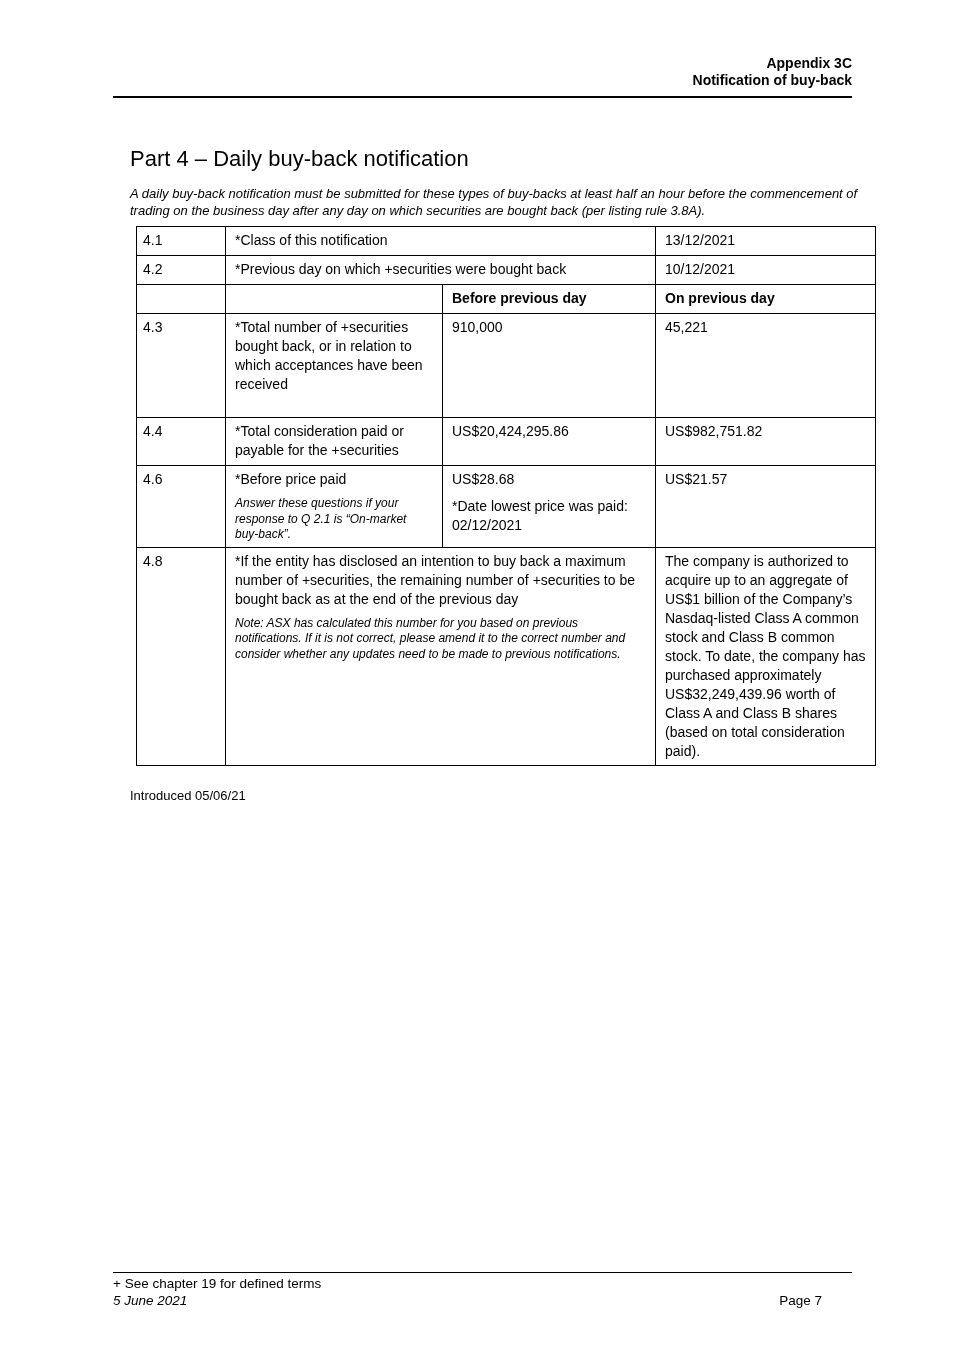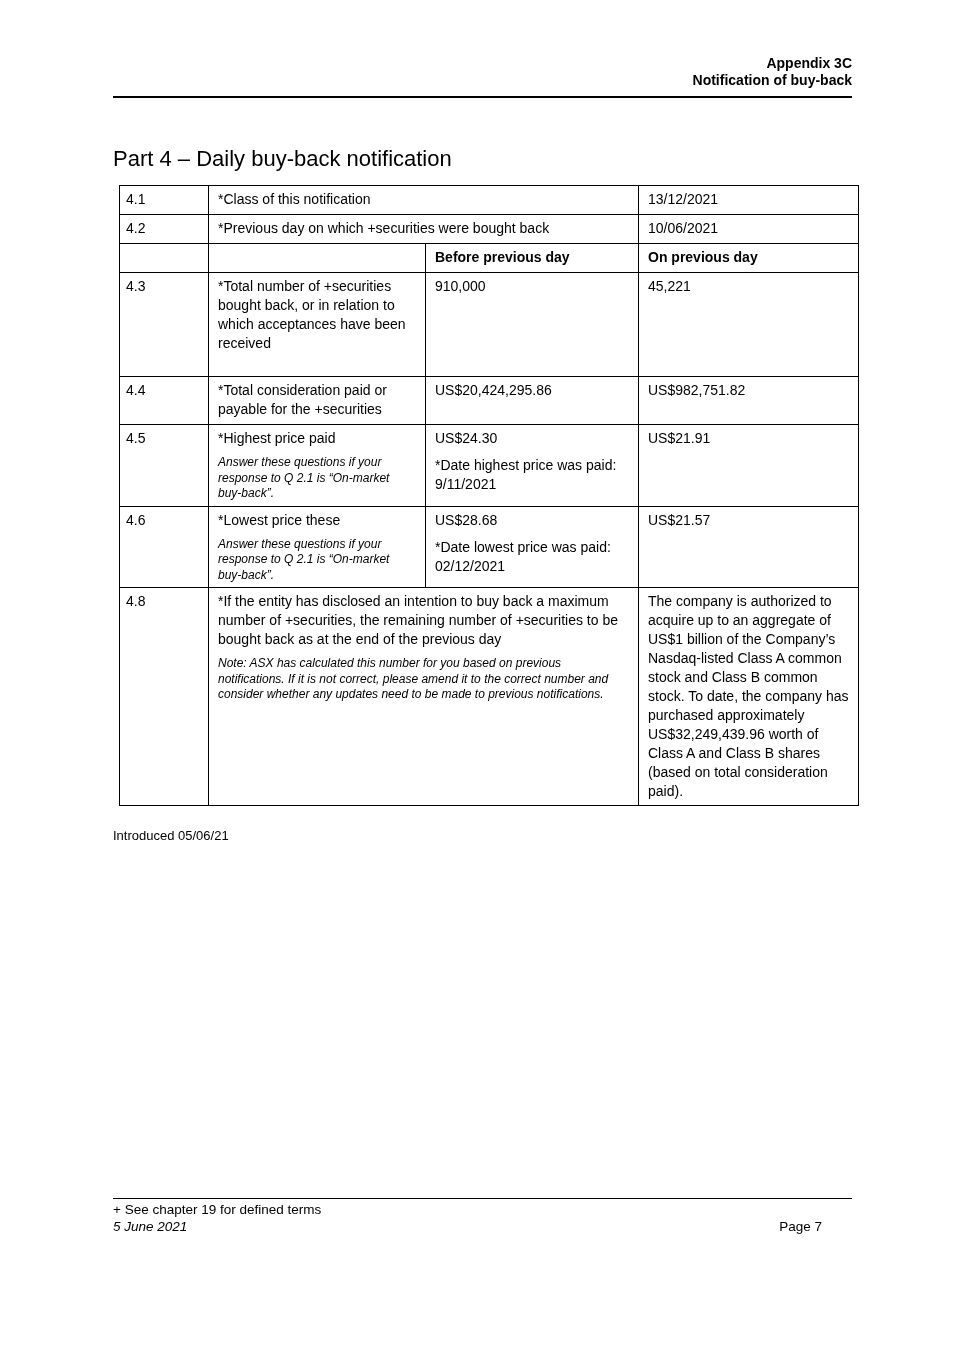--- a/index.html
+++ b/index.html
@@ -23,21 +23,21 @@
     font-weight: bold;
     font-size: 14px;
     line-height: 17px;
     border-bottom: 2px solid #000000;
     padding-bottom: 7px;
   }
 
   
   .doc-main {
     position: absolute;
-    left: 113px;
+    left: 130px;
     top: 146px;
     width: 745px;
   }
   .part-title {
     font-size: 22px;
     font-weight: 400;
     margin: 0 0 13px 0;
     line-height: 26px;
   }
   .intro p {
@@ -85,21 +85,21 @@
   .introduced {
     font-size: 13px;
     line-height: 16px;
     margin-top: 22px;
   }
 
   
   .doc-footer {
     position: absolute;
     left: 113px;
-    top: 1198px;
+    top: 1272px;
     width: 739px;
     border-top: 1.5px solid #000000;
     padding-top: 3px;
     font-size: 13.5px;
     line-height: 16.5px;
   }
   .footer-row2 { display: flex; justify-content: space-between; }
   .footer-date { font-style: italic; }
   .footer-page { margin-right: 30px; }
 </style>
@@ -111,74 +111,63 @@
   <div class="doc-header">
     <div>Appendix 3C</div>
     <div>Notification of buy-back</div>
   </div>
 
   <div class="doc-main">
 
     <h1 class="part-title">Part 4 – Daily buy-back notification</h1>
 
     <div class="intro">
+      <p>A daily buy-back notification must be submitted for these types of buy-backs at least half an hour before the commencement of trading on the business day after any day on which securities are bought back (per listing rule 3.8A).</p>
     </div>
 
     <table class="buyback-table">
       <colgroup>
         <col class="col-num">
           <col class="col-q">
           <col class="col-bef">
           <col class="col-on">
       </colgroup>
       <tbody>
         <tr class="h29">
           <td class="num">4.1</td>
           <td colspan="2">*Class of this notification</td>
           <td>13/12/2021</td>
         </tr>
         <tr class="h29">
           <td class="num">4.2</td>
           <td colspan="2">*Previous day on which +securities were bought back</td>
-          <td>10/06/2021</td>
+          <td>10/12/2021</td>
         </tr>
         <tr class="h29">
           <td class="num"></td>
           <td></td>
           <th class="colhead">Before previous day</th>
           <th class="colhead">On previous day</th>
         </tr>
         <tr class="h104">
           <td class="num">4.3</td>
           <td>*Total number of +securities bought back, or in relation to which acceptances have been received</td>
           <td>910,000</td>
           <td>45,221</td>
         </tr>
         <tr class="h48">
           <td class="num">4.4</td>
           <td>*Total consideration paid or payable for the +securities</td>
           <td>US$20,424,295.86</td>
           <td>US$982,751.82</td>
         </tr>
         <tr class="h79">
-          <td class="num">4.5</td>
-          <td>
-            <div>*Highest price paid</div>
-            <div class="cell-note">Answer these questions if your response to Q 2.1 is “On-market buy-back”.</div>
-          </td>
-          <td>
-            <div>US$24.30</div>
-            <div class="second-line">*Date highest price was paid: 9/11/2021</div>
-          </td>
-          <td>US$21.91</td>
-        </tr>
-        <tr class="h79">
           <td class="num">4.6</td>
           <td>
-            <div>*Lowest price these</div>
+            <div>*Before price paid</div>
             <div class="cell-note">Answer these questions if your response to Q 2.1 is “On-market buy-back”.</div>
           </td>
           <td>
             <div>US$28.68</div>
             <div class="second-line">*Date lowest price was paid: 02/12/2021</div>
           </td>
           <td>US$21.57</td>
         </tr>
         <tr>
           <td class="num">4.8</td>

